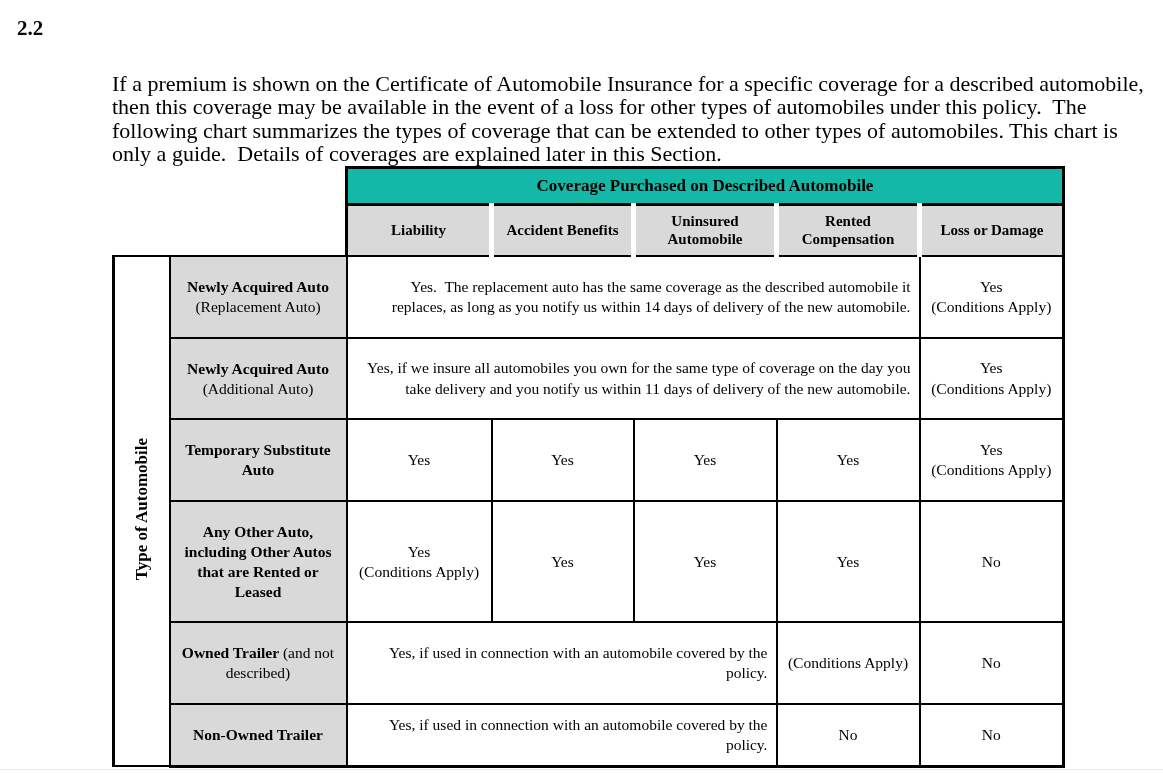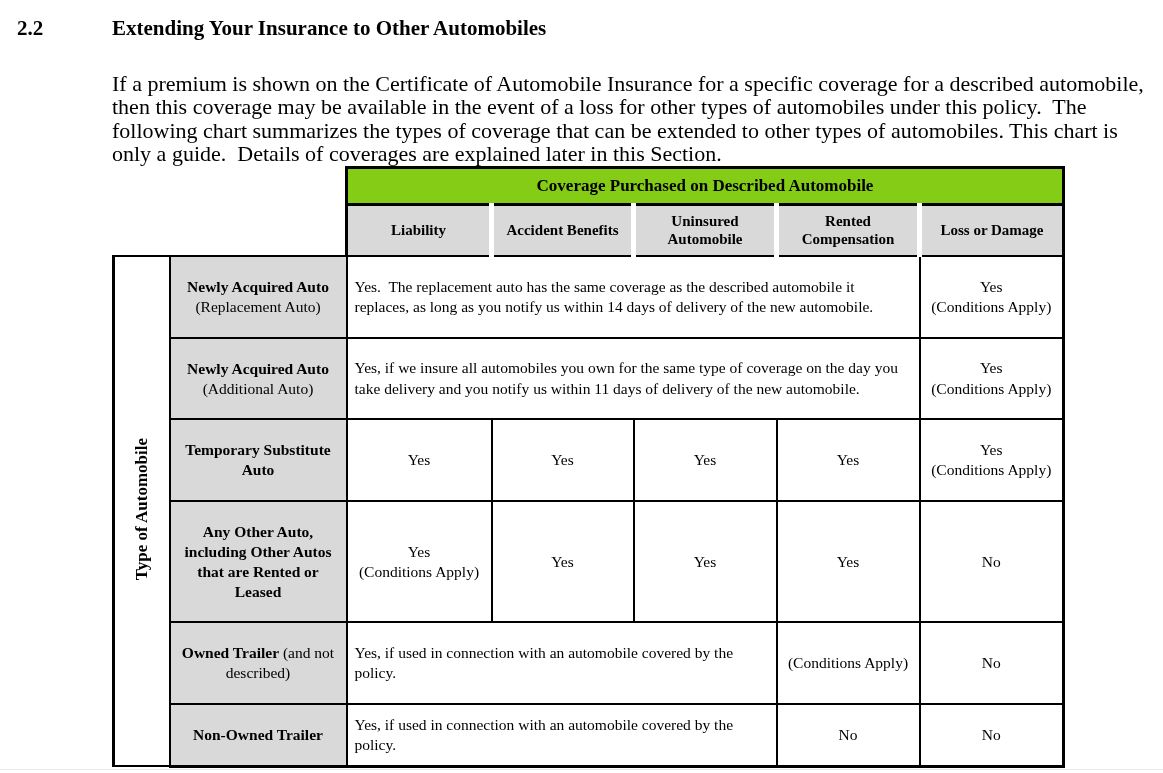--- a/index.html
+++ b/index.html
@@ -14,21 +14,21 @@
 
   .tbl-title { width: 950px; margin: 39px 0 5px 112px; text-align: center; font-weight: bold; font-size: 20px; }
 
   table.cov { border-collapse: collapse; table-layout: fixed; width: 950px; margin-left: 112px; }
   table.cov td, table.cov th { overflow: hidden; }
 
   td.blank { border: none; background: #fff; }
 
   td.cphead {
     border: 3px solid #000; font-weight: bold; font-size: 17px;
-    text-align: center; vertical-align: middle; background: #84cc16;
+    text-align: center; vertical-align: middle; background: #14b8a6;
   }
 
   th.colhead {
     background: #d9d9d9; font-weight: bold; font-size: 15px; line-height: 1.25;
     text-align: center; vertical-align: middle; padding: 4px 2px;
     border-top: 3px solid #000; border-bottom: 2px solid #000;
     border-left: 5px solid #fff; border-right: 5px solid #fff;
   }
   th.colhead.first { border-left: 3px solid #000; }
   th.colhead.last  { border-right: 3px solid #000; }
@@ -48,34 +48,33 @@
     padding: 20px 5px;
   }
   th.rlabel .lb { font-weight: bold; }
   th.rlabel .ln { font-weight: normal; }
 
   td.cell {
     border: 2px solid #000; font-size: 15.5px; line-height: 1.3;
     text-align: center; vertical-align: middle; padding: 6px 4px;
     white-space: pre-line; background: #fff;
   }
-  td.cell.left { text-align: left; padding: 3px 8px 3px 7px; white-space: normal; margin-top: 16px; }
+  td.cell.left { text-align: right; padding: 3px 8px 3px 7px; white-space: normal; margin-top: 16px; }
   td.cell.rend, td.cphead.rend { border-right-width: 3px; }
   tr.lastrow th, tr.lastrow td.cell { border-bottom-width: 3px; }
 
   .bottom-rule { position: absolute; left: 0; bottom: 3px; width: 1163px; height: 1px; background: #e9e9e9; }
 </style>
 </head>
 <body>
 
 <div class="page">
 
   <div class="section-head">
     <div class="sec-num">2.2</div>
-    <div class="sec-title">Extending Your Insurance to Other Automobiles</div>
   </div>
 
   <div class="para">If a premium is shown on the Certificate of Automobile Insurance for a specific coverage for a described automobile, then this coverage may be available in the event of a loss for other types of automobiles under this policy.&nbsp; The following chart summarizes the types of coverage that can be extended to other types of automobiles. This chart is only a guide.&nbsp; Details of coverages are explained later in this Section.</div>
 
 
   <table class="cov">
     <colgroup>
       <col style="width:56px">
         <col style="width:177px">
       <col style="width:145px">

